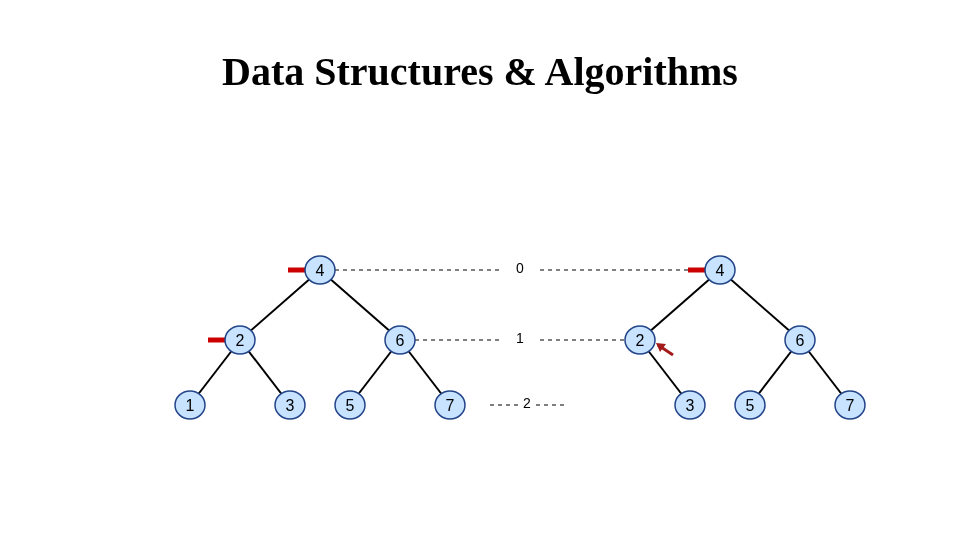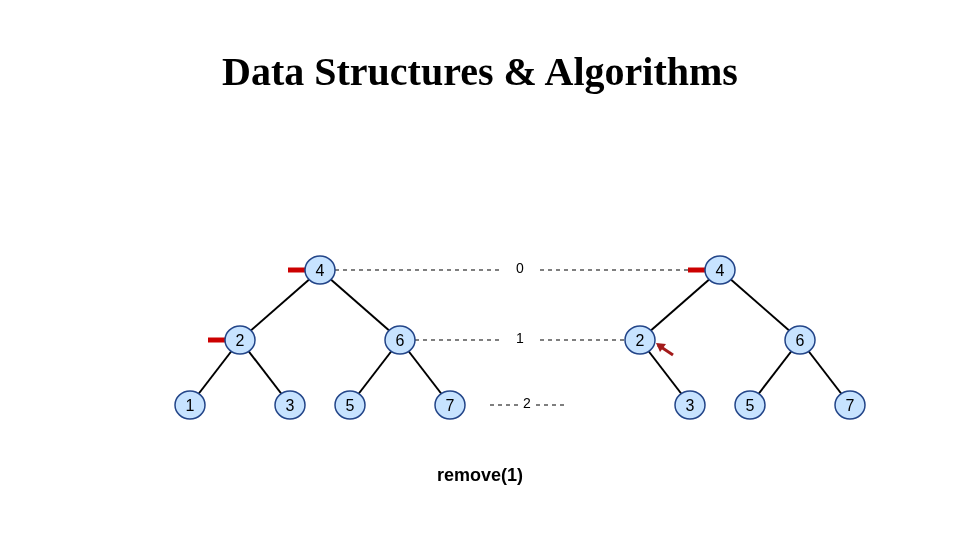--- a/index.html
+++ b/index.html
@@ -116,14 +116,13 @@
         <ellipse class="node" cx="630" cy="165" rx="15" ry="14"></ellipse>
         <text class="nodelabel" x="630" y="165">5</text>
       </g>
       <g>
         <ellipse class="node" cx="730" cy="165" rx="15" ry="14"></ellipse>
         <text class="nodelabel" x="730" y="165">7</text>
       </g>
     </g>
   </svg>
 
-  <div class="caption">remove(1)</div>
 </div>
 
 </body></html>

